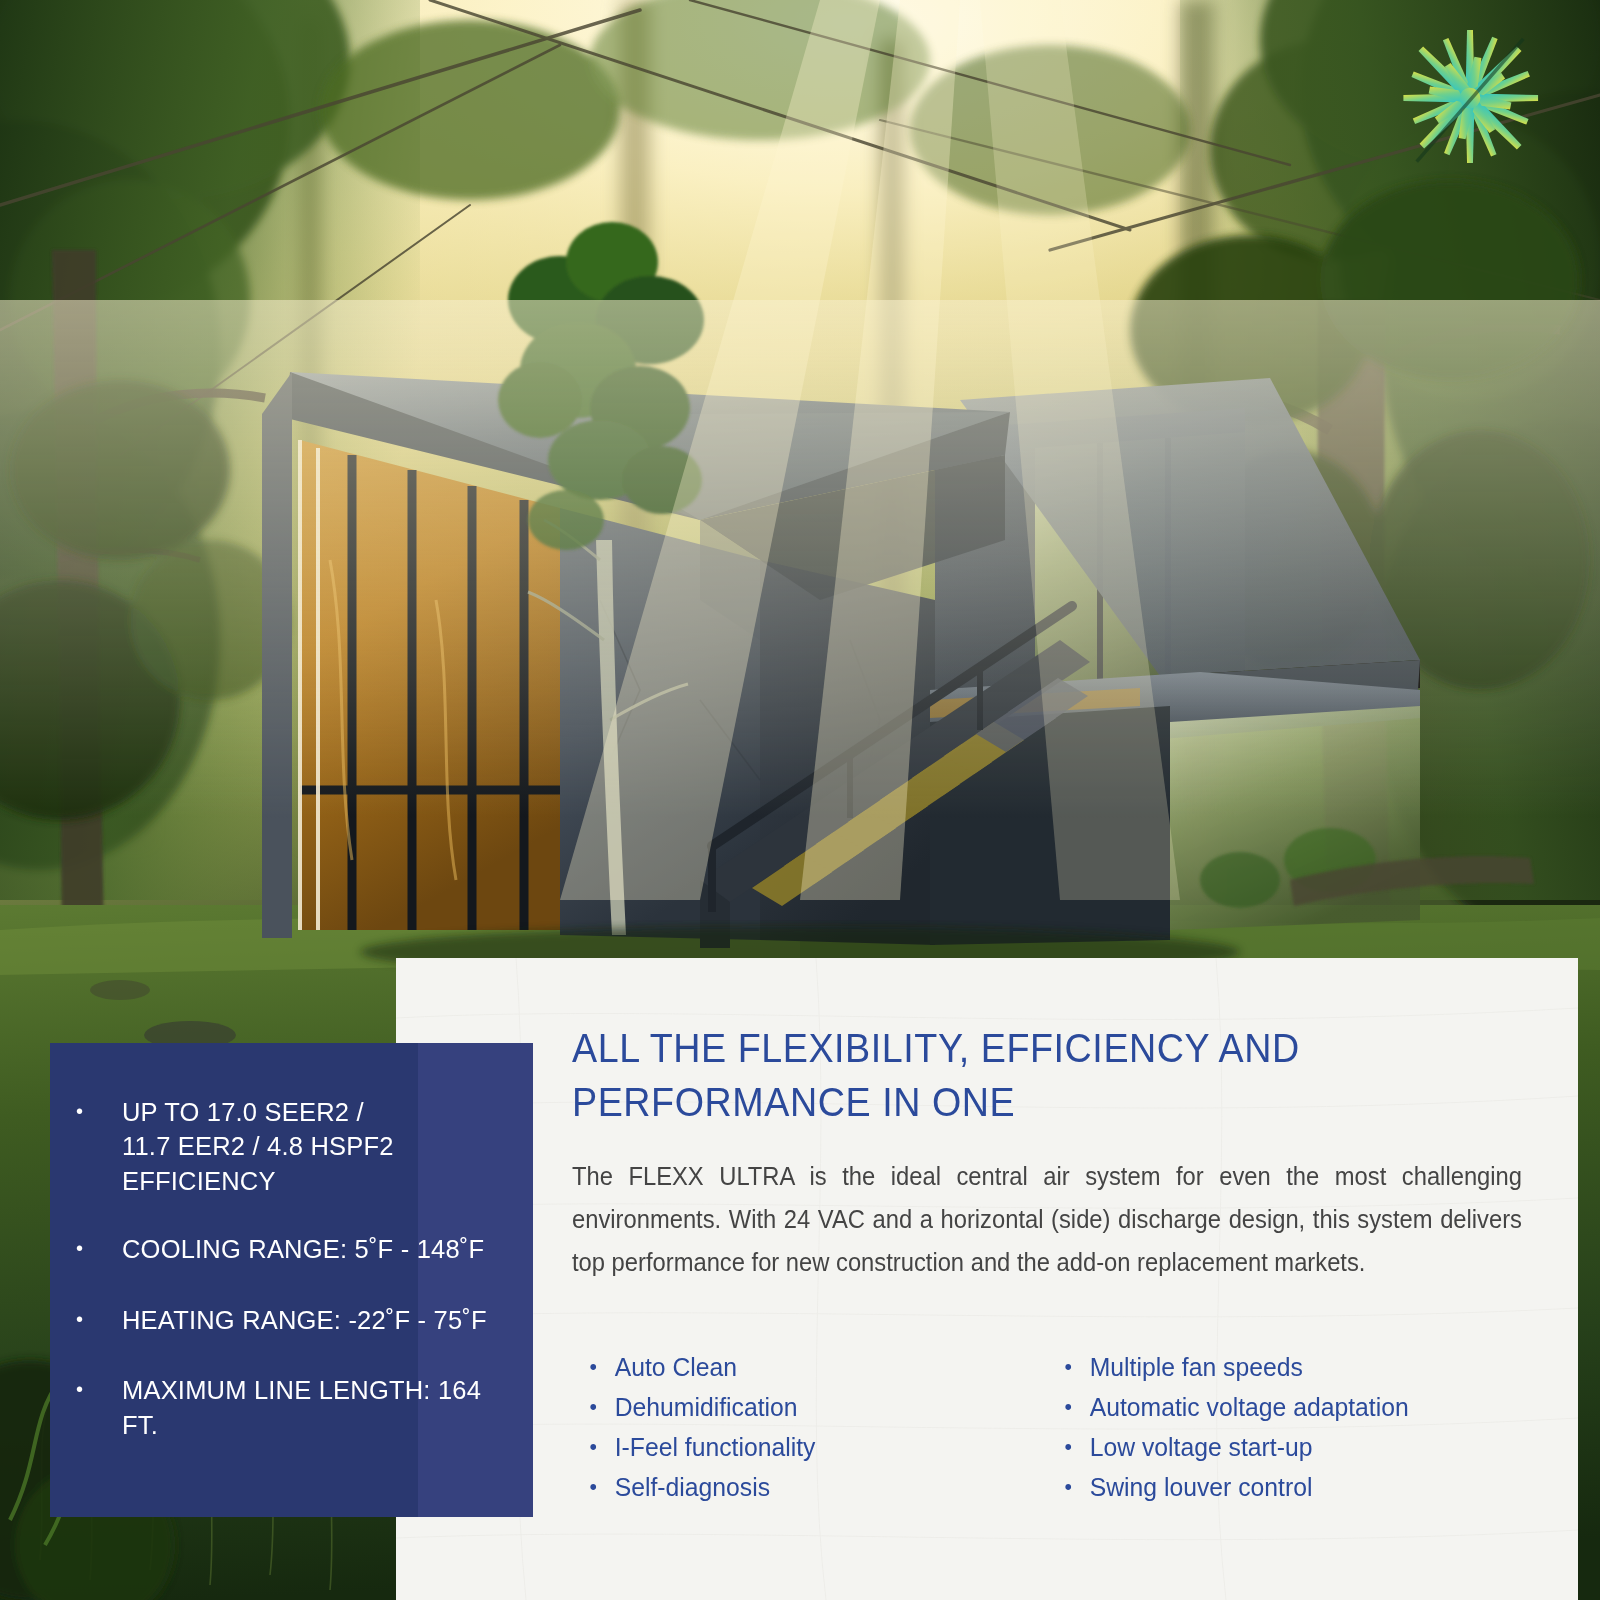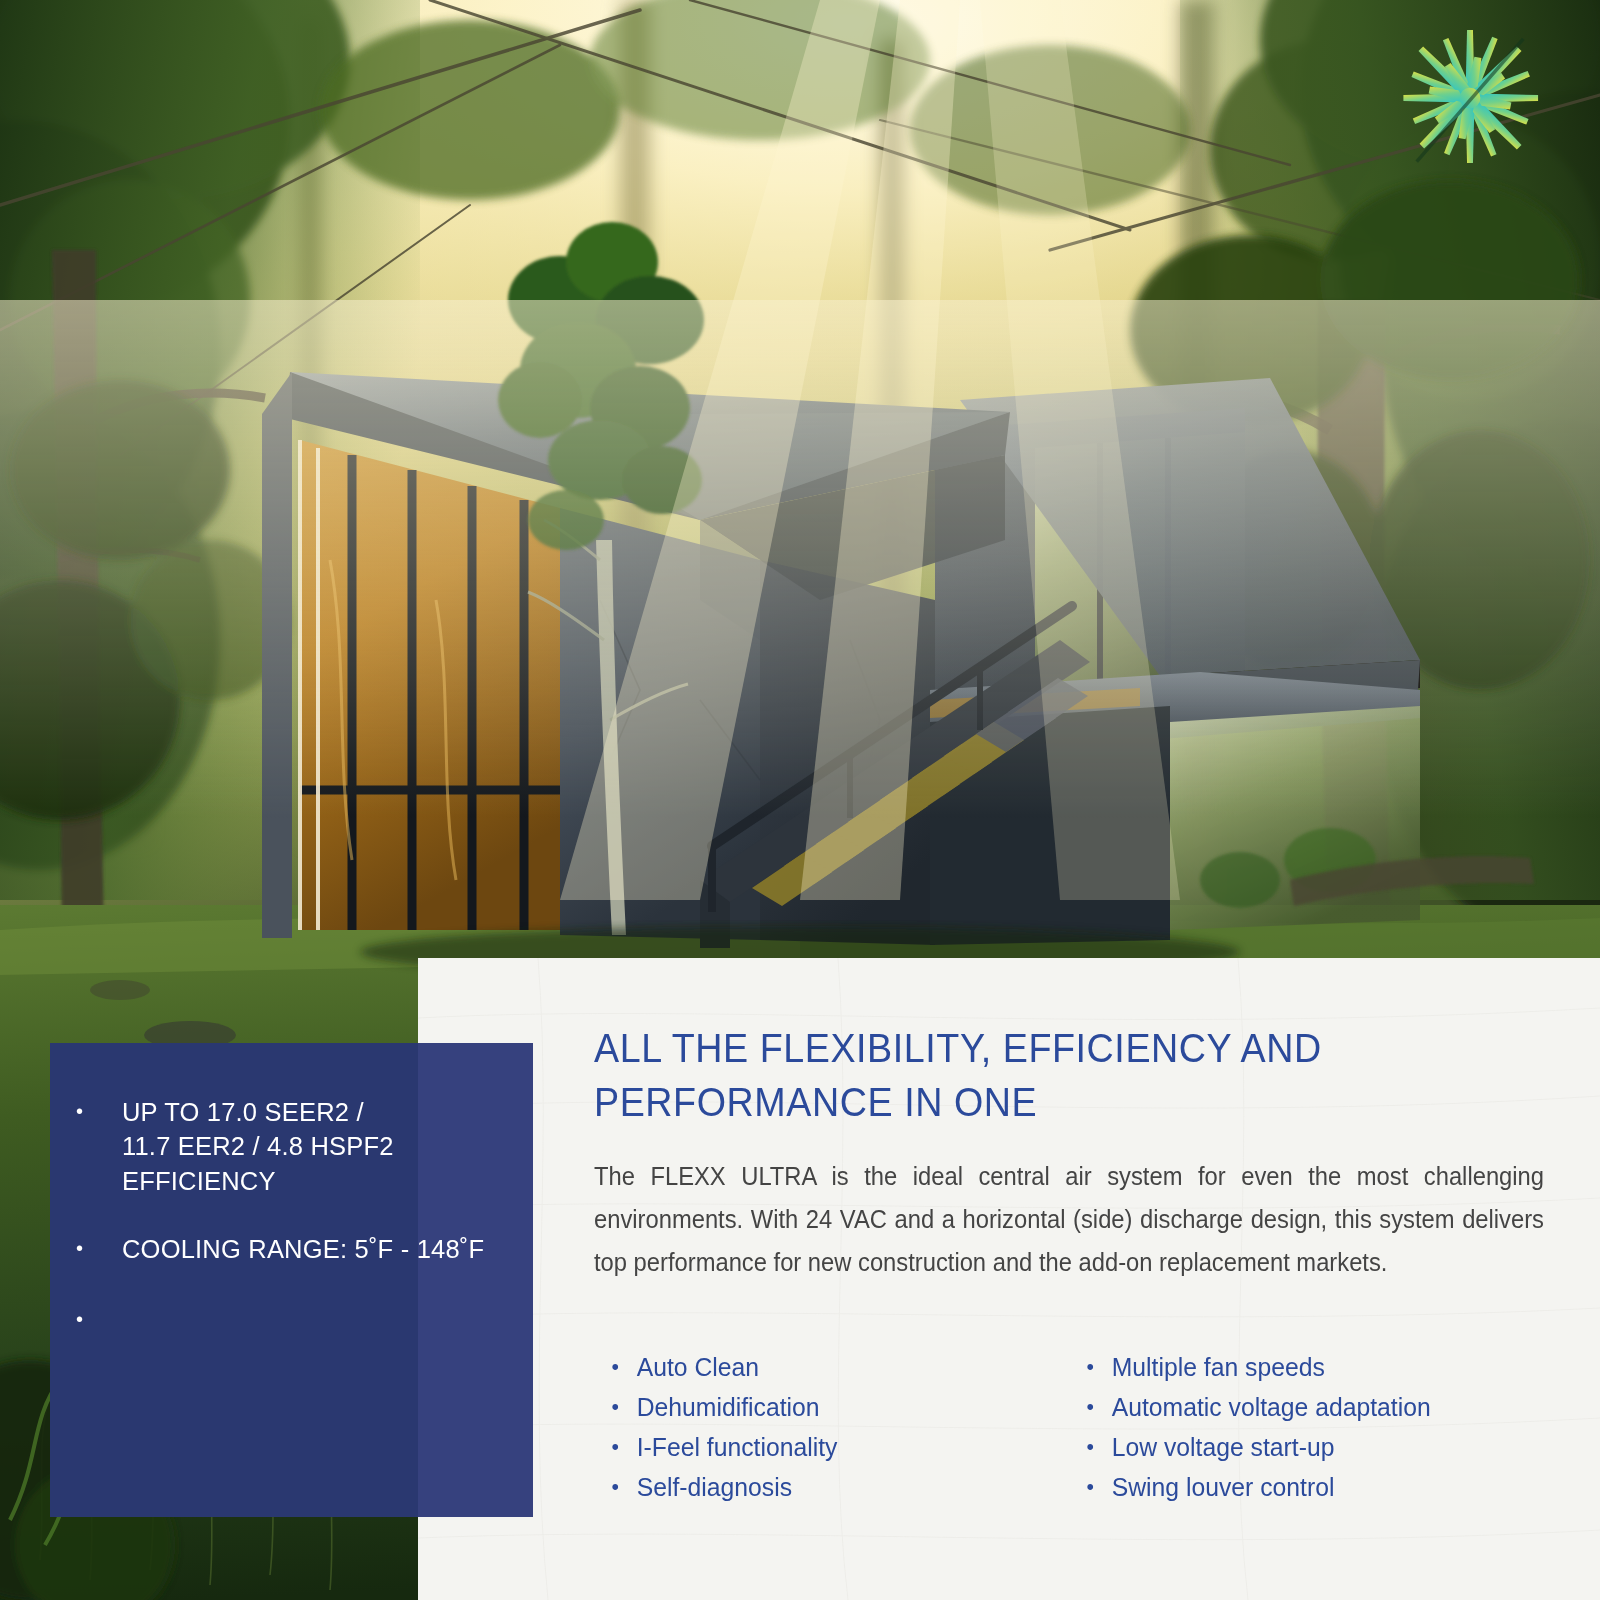--- a/index.html
+++ b/index.html
@@ -36,21 +36,21 @@
     position: absolute;
     left: 1396px; top: 24px;
     width: 148px; height: 148px;
     z-index: 40;
   }
   .logo svg { display:block; width:100%; height:100%; }
 
   
   .content-panel {
     position: absolute;
-    left: 418px; top: 958px;
+    left: 396px; top: 958px;
     width: 1182px;
     height: 642px;
     background: #F4F4F1;
     z-index: 10;
     overflow: hidden;
   }
   .paper-tex {
     position: absolute; inset: 0;
     opacity: .55;
     pointer-events: none;
@@ -632,17 +632,22 @@
         <span class="spec-text">UP TO 17.0 SEER2 /
 11.7 EER2 / 4.8 HSPF2
 EFFICIENCY</span>
       </div>
       <div class="spec-row tight">
         <span class="spec-bullet"></span>
         <span class="spec-text">COOLING RANGE: 5˚F - 148˚F</span>
       </div>
       <div class="spec-row tight">
         <span class="spec-bullet"></span>
+        <span class="spec-text">HEATING RANGE: -22˚F - 75˚F</span>
+      </div>
+      <div class="spec-row tight">
+        <span class="spec-bullet"></span>
+        <span class="spec-text">MAXIMUM LINE LENGTH: 164 FT.</span>
       </div>
     </div>
   </div>
 
 </div>
 
 </body></html>

